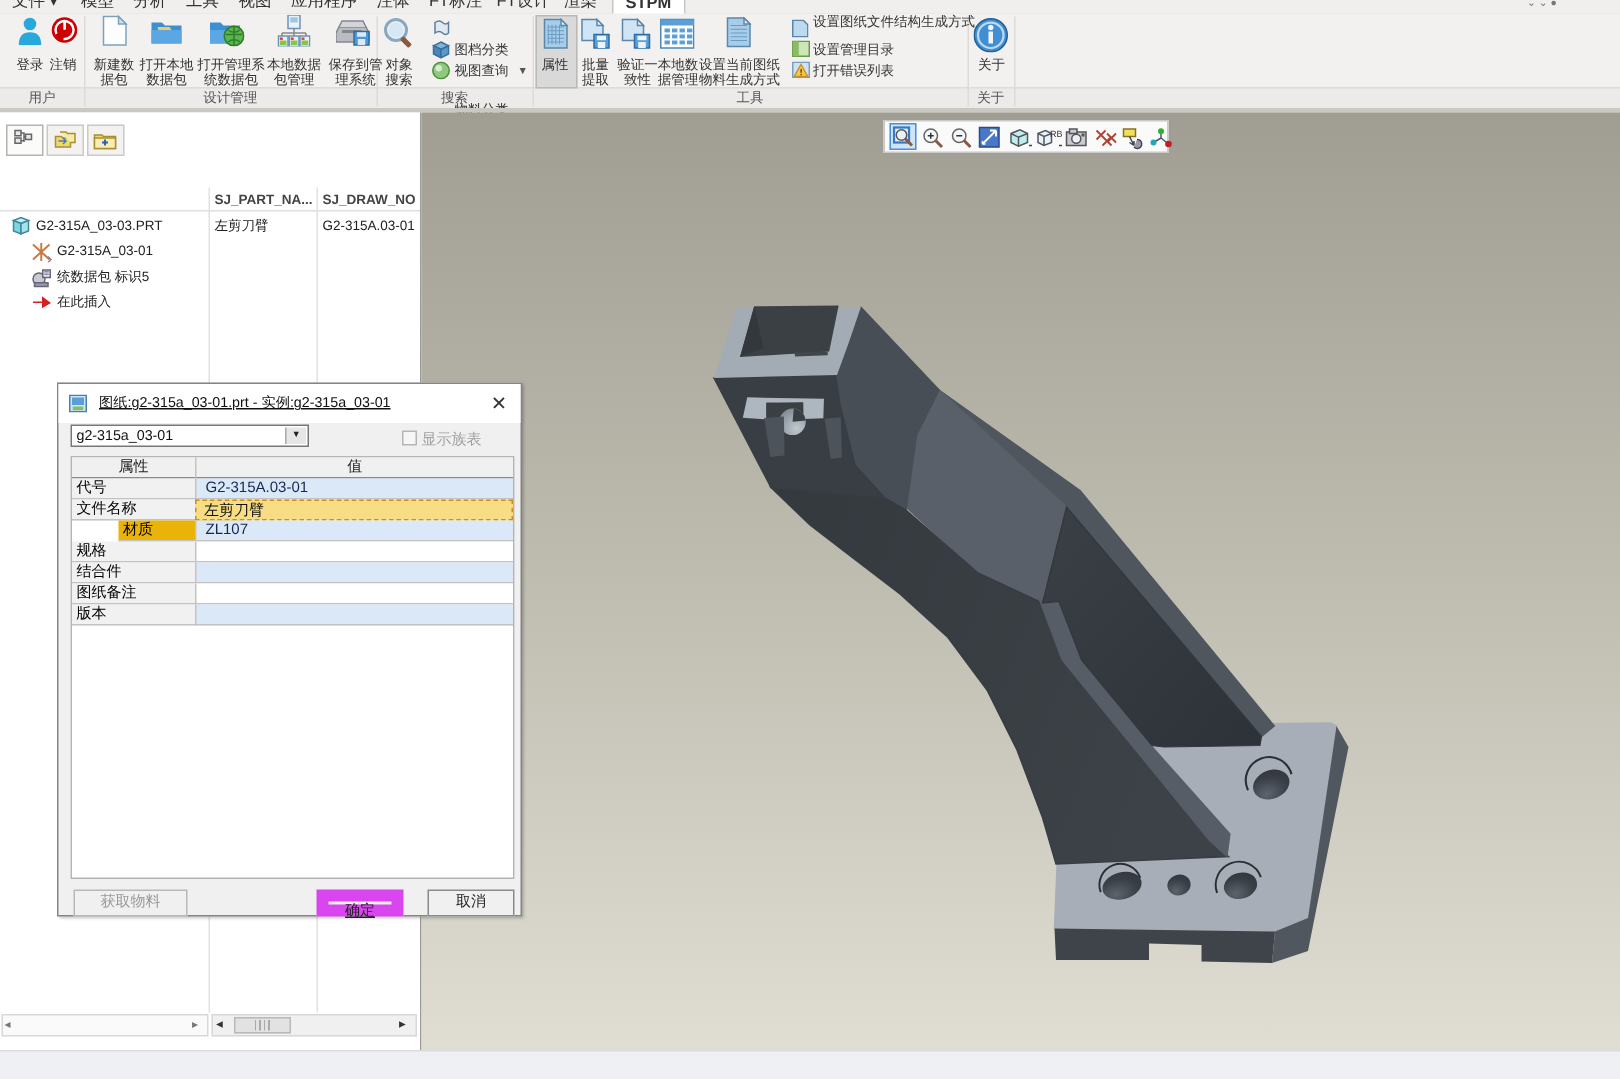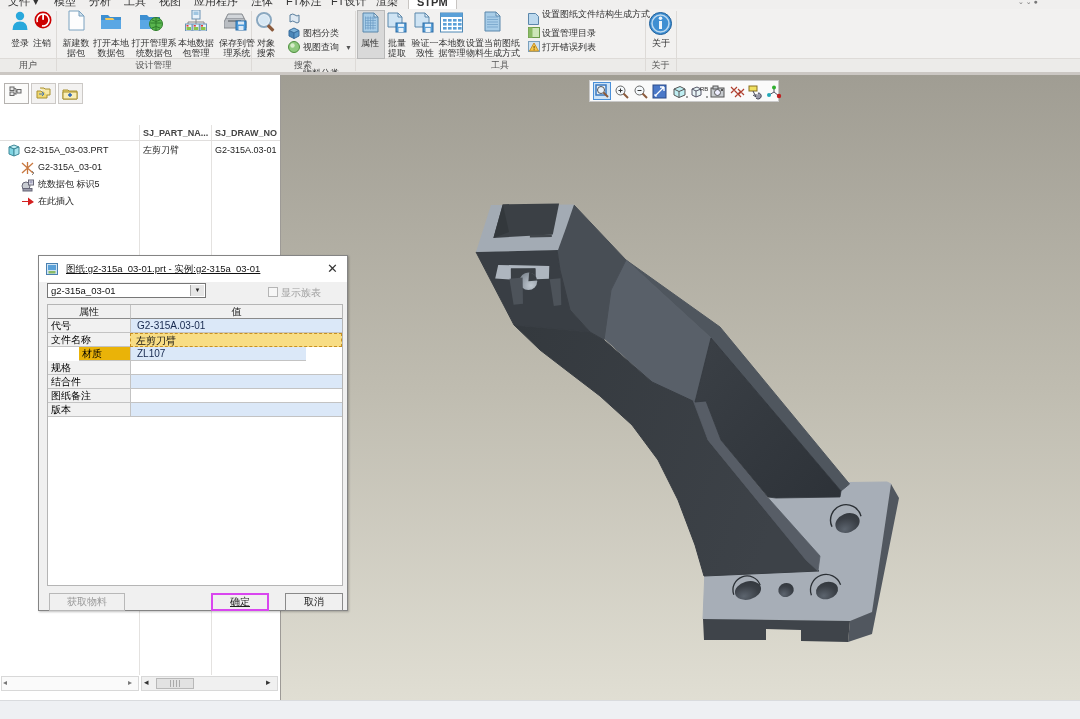--- a/index.html
+++ b/index.html
@@ -420,27 +420,27 @@
 <div style="position:absolute;left:242px;top:30px;font-size:10px;color:#a0a0a0;">显示族表</div>
 
 <div id="ptable" style="position:absolute;left:8px;top:48px;width:296px;height:282px;background:#fff;border:1px solid #b5b5b5;box-sizing:border-box;">
 <div class="cell" style="left:0;top:0;width:82px;height:14px;background:#f0f0f0;border-left:none;border-bottom:1px solid #8a8a8a;text-align:center;color:#222;">属性</div>
 <div class="cell" style="left:82px;top:0;width:212px;height:14px;background:#f0f0f0;border-bottom:1px solid #8a8a8a;text-align:center;color:#222;">值</div>
 <div class="cell" style="left:0;top:14px;width:82px;height:14px;background:#f1f1f1;border-left:none;"><span style="margin-left:3px;">代号</span></div>
 <div class="cell" style="left:82px;top:14px;width:212px;height:14px;background:#dbe8f8;color:#16284e;"><span style="margin-left:6px;">G2-315A.03-01</span></div>
 <div class="cell" style="left:0;top:28px;width:82px;height:14px;background:#f1f1f1;border-left:none;"><span style="margin-left:3px;">文件名称</span></div>
 <div class="cell" style="left:82px;top:28px;width:212px;height:14px;background:#f8dd84;border:1px dashed #c89020;color:#111;"><span style="margin-left:5px;">左剪刀臂</span></div>
 <div class="cell" style="left:11px;top:42px;width:82px;height:14px;background:#eab308;border-left:none;margin-left:20px;"><span style="margin-left:3px;">材质</span></div>
-<div class="cell" style="left:82px;top:42px;width:176px;height:14px;background:#dbe8f8;color:#16284e;"><span style="margin-left:6px;">ZL107</span></div>
+<div class="cell" style="left:82px;top:42px;width:212px;height:14px;background:#dbe8f8;color:#16284e;"><span style="margin-left:6px;">ZL107</span></div>
 <div class="cell" style="left:0;top:56px;width:82px;height:14px;background:#f1f1f1;border-left:none;"><span style="margin-left:3px;">规格</span></div>
 <div class="cell" style="left:82px;top:56px;width:212px;height:14px;background:#fff;"></div>
 <div class="cell" style="left:0;top:70px;width:82px;height:14px;background:#f1f1f1;border-left:none;"><span style="margin-left:3px;">结合件</span></div>
 <div class="cell" style="left:82px;top:70px;width:212px;height:14px;background:#dbe8f8;"></div>
 <div class="cell" style="left:0;top:84px;width:82px;height:14px;background:#f1f1f1;border-left:none;"><span style="margin-left:3px;">图纸备注</span></div>
 <div class="cell" style="left:82px;top:84px;width:212px;height:14px;background:#fff;"></div>
 <div class="cell" style="left:0;top:98px;width:82px;height:14px;background:#f1f1f1;border-left:none;"><span style="margin-left:3px;">版本</span></div>
 <div class="cell" style="left:82px;top:98px;width:212px;height:14px;background:#dbe8f8;"></div>
 </div>
 
 <div class="btn" style="left:10px;top:337px;width:76px;border-color:#b8b8b8;color:#9a9a9a;">获取物料</div>
-<div class="btn" style="left:172px;top:337px;width:58px;border:2px solid #d946ef;line-height:14px;text-decoration:underline;">确定</div>
+<div class="btn" style="left:172px;top:337px;width:58px;border:8px solid #d946ef;line-height:14px;text-decoration:underline;">确定</div>
 <div class="btn" style="left:246px;top:337px;width:58px;">取消</div>
 </div>
 
 </body></html>

